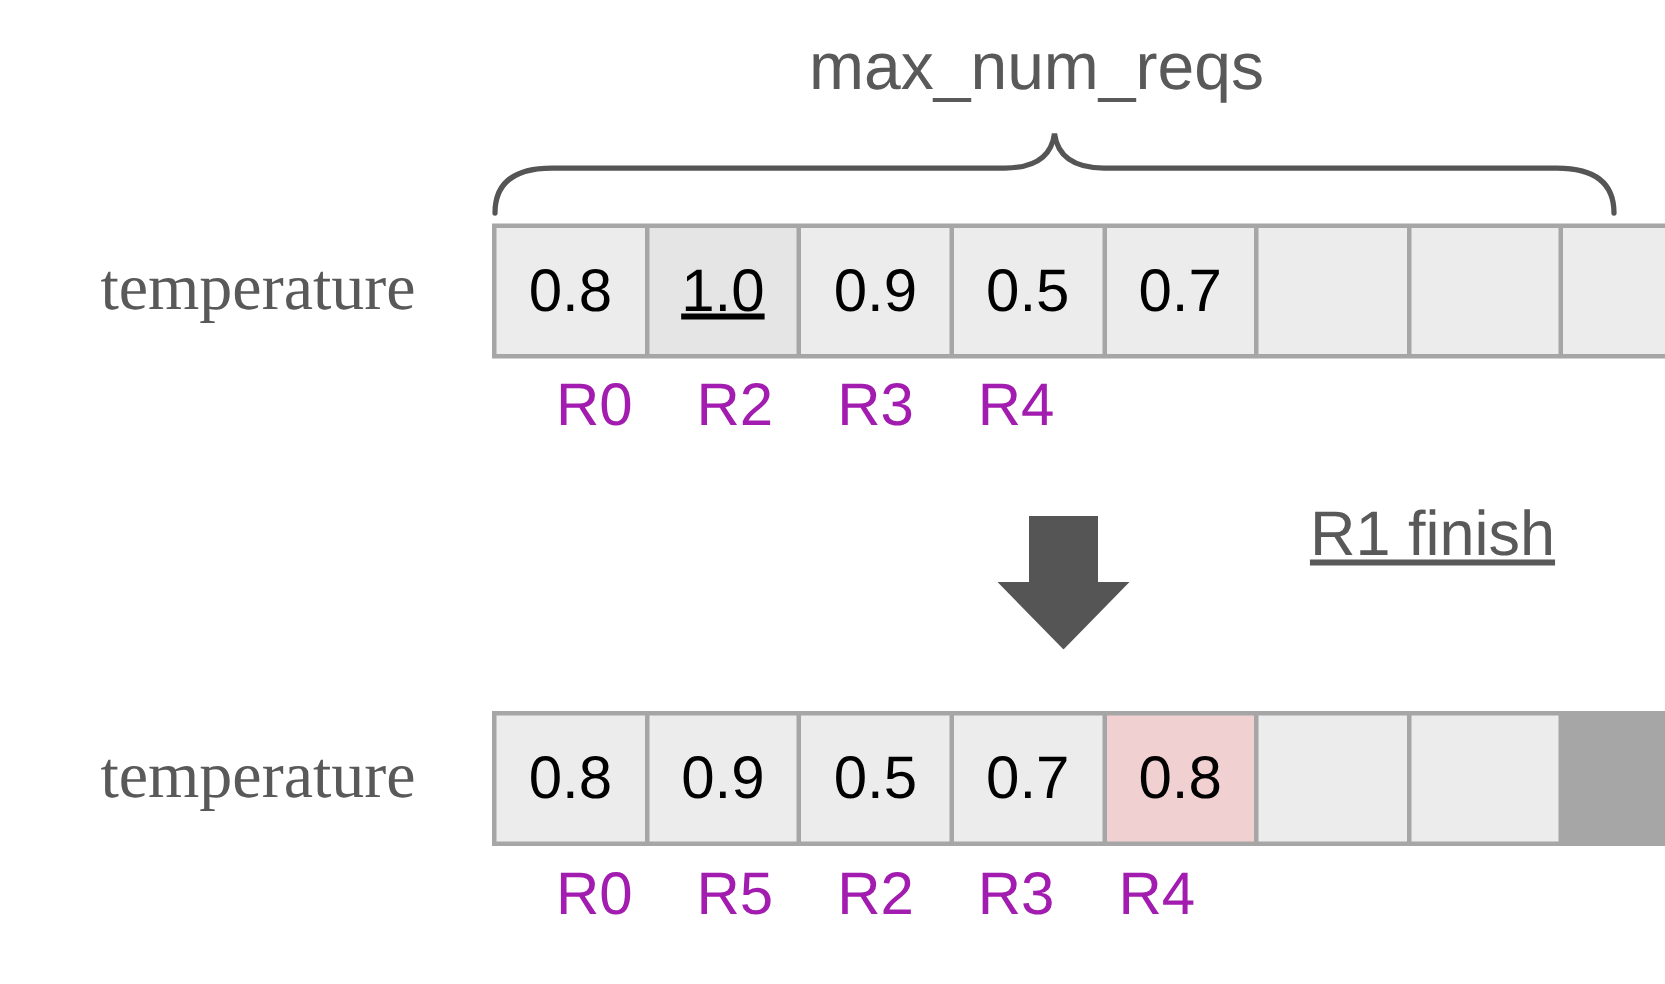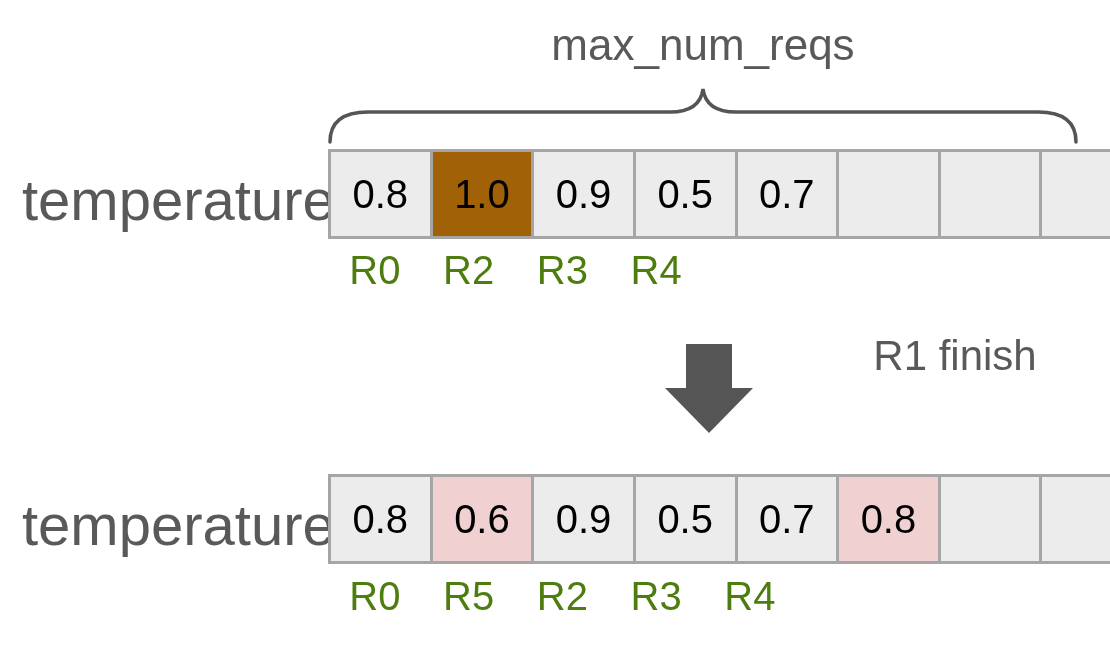--- a/index.html
+++ b/index.html
@@ -1,27 +1,27 @@
 <!DOCTYPE html>
 <html><head>
 <meta charset="utf-8">
 <style>
   html,body { margin:0; padding:0; background:#ffffff; }
   .canvas {
     position:relative; width:1110px; height:656px; background:#ffffff;
     font-family:"Liberation Sans", sans-serif; overflow:hidden;
   }
   .title {
-    position:absolute; left:328px; top:20px; width:750px;
+    position:absolute; left:316px; top:20px; width:750px;
     text-align:center; font-size:44px; color:#595959;
   }
   .brace { position:absolute; left:328px; top:86px; width:750px; height:58px; }
   .temp-label {
     position:absolute; left:22px; width:300px;
-    font-size:58px; color:#595959; text-align:center;
+    font-size:44px; color:#595959; text-align:center;font-family:Liberation Serif, serif;
   }
   .temp1 { top:166px; }
   .temp2 { top:491px; }
   .cells {
     position:absolute; left:328px; width:816px; height:90px;
     box-sizing:border-box; padding:3px;
     display:grid; grid-template-columns:repeat(8,1fr); gap:3px;
     background:#a6a6a6;
   }
   .row1 { top:149px; }
@@ -29,43 +29,43 @@
   .cell {
     background:#ececec; display:flex; align-items:center; justify-content:center;
     font-size:40px; color:#000000;
   }
   .labels {
     position:absolute; left:328px; width:750px; height:50px;
     display:grid; grid-template-columns:repeat(8,1fr);
   }
   .row1-labels { top:248px; }
   .row2-labels { top:574px; }
-  .rlabel { text-align:center; font-size:40px; color:#4d7c0f; }
+  .rlabel { text-align:right; font-size:40px; color:#a21caf; }
   .arrow { position:absolute; left:665px; top:344px; width:88px; height:89px; }
   .note {
     position:absolute; left:820px; top:330px; width:270px;
-    text-align:center; font-size:42px; line-height:52px; color:#595959;
+    text-align:center; font-size:42px; line-height:52px; color:#595959;text-decoration:underline;
   }
 </style>
 </head>
 <body>
 
 <div class="canvas">
 
   <div class="title" style="color: rgb(89, 89, 89);">max_num_reqs</div>
 
   <svg class="brace" viewBox="0 0 750 58" fill="none">
     <path d="M 2,56 Q 2,26 40,26 L 342,26 Q 372,26 375,3 Q 378,26 408,26 L 710,26 Q 748,26 748,56" stroke="#555555" stroke-width="3.5" stroke-linecap="round" fill="none"></path>
   </svg>
 
   <div class="temp-label temp1" style="color: rgb(89, 89, 89);">temperature</div>
 
   <div class="cells row1" style="background: rgb(166, 166, 166);">
     <div class="cell" style="background: rgb(236, 236, 236); color: rgb(0, 0, 0);">0.8</div>
-    <div class="cell" style="background: #a16207; color: rgb(0, 0, 0);">1.0</div>
+    <div class="cell" style="background: #e5e5e5; color: rgb(0, 0, 0); text-decoration: underline;">1.0</div>
     <div class="cell" style="background: rgb(236, 236, 236); color: rgb(0, 0, 0);">0.9</div>
     <div class="cell" style="background: rgb(236, 236, 236); color: rgb(0, 0, 0);">0.5</div>
     <div class="cell" style="background: rgb(236, 236, 236); color: rgb(0, 0, 0);">0.7</div>
     <div class="cell" style="background: rgb(236, 236, 236); color: rgb(0, 0, 0);"></div>
     <div class="cell" style="background: rgb(236, 236, 236); color: rgb(0, 0, 0);"></div>
     <div class="cell" style="background: rgb(236, 236, 236); color: rgb(0, 0, 0);"></div>
   </div>
 
   <div class="labels row1-labels">
     <div class="rlabel">R0</div>
@@ -82,21 +82,20 @@
   </svg>
 
   <div class="note" style="color: rgb(89, 89, 89);">
     <div>R1 finish</div>
   </div>
 
   <div class="temp-label temp2" style="color: rgb(89, 89, 89);">temperature</div>
 
   <div class="cells row2" style="background: rgb(166, 166, 166);">
     <div class="cell" style="background: rgb(236, 236, 236); color: rgb(0, 0, 0);">0.8</div>
-    <div class="cell" style="background: rgb(240, 208, 208); color: rgb(0, 0, 0);">0.6</div>
     <div class="cell" style="background: rgb(236, 236, 236); color: rgb(0, 0, 0);">0.9</div>
     <div class="cell" style="background: rgb(236, 236, 236); color: rgb(0, 0, 0);">0.5</div>
     <div class="cell" style="background: rgb(236, 236, 236); color: rgb(0, 0, 0);">0.7</div>
     <div class="cell" style="background: rgb(240, 208, 208); color: rgb(0, 0, 0);">0.8</div>
     <div class="cell" style="background: rgb(236, 236, 236); color: rgb(0, 0, 0);"></div>
     <div class="cell" style="background: rgb(236, 236, 236); color: rgb(0, 0, 0);"></div>
   </div>
 
   <div class="labels row2-labels">
     <div class="rlabel">R0</div>

